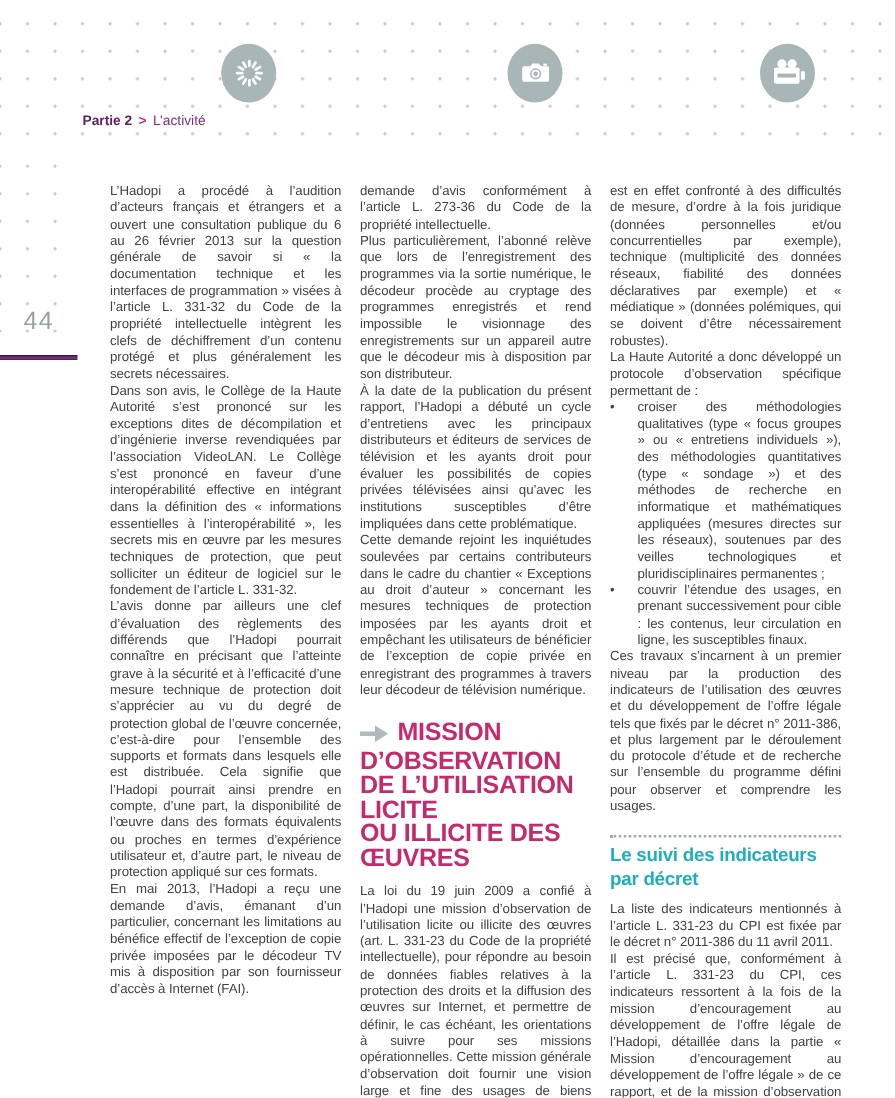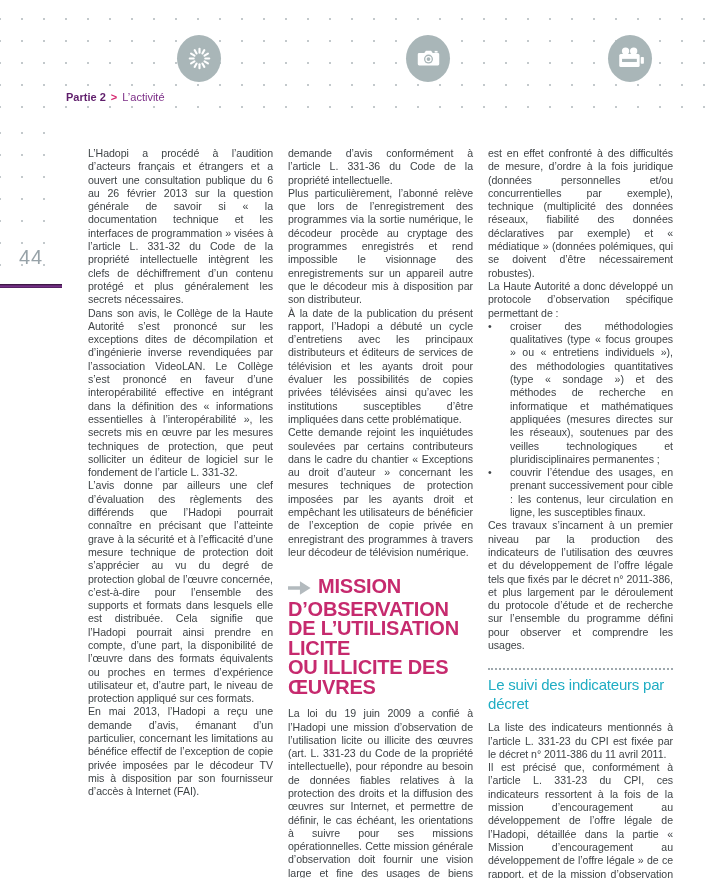--- a/index.html
+++ b/index.html
@@ -57,21 +57,21 @@
   }
 
   .bullet { display: flex; font-size: 10.6px; line-height: 13.3px; color: #3e4346; }
   .bullet .marker { flex: 0 0 9px; }
   .bullet .btext { flex: 1; text-align: justify; letter-spacing: -0.05px; margin-left: 13px; }
 
   .section-head {
     border-top: 2px dotted #9ea8ad;
     margin: 16px 0 8px 0; padding-top: 6px;
     color: #1fadc3; font-size: 15px; line-height: 18.5px;
-    font-weight: normal; letter-spacing: -0.2px;
+    font-weight: bold; letter-spacing: -0.2px;
   }
 
   .h-magenta {
     margin: 18px 0 10px 0;
     color: #c62a6e; font-size: 20px; line-height: 19.5px;
     font-weight: bold; letter-spacing: -0.2px;
   }
   .h-magenta .arrow { display: inline-block; vertical-align: -3px; margin-right: 7px; }
   .h-magenta .htext { white-space: pre-line; }
 </style>
@@ -135,21 +135,21 @@
 
     <div class="col">
       <p>L’Hadopi a procédé à l’audition d’acteurs français et étrangers et a ouvert une consultation publique du 6 au 26 février 2013 sur la question générale de savoir si « la documentation technique et les interfaces de programmation » visées à l’article L. 331-32 du Code de la propriété intellectuelle intègrent les clefs de déchiffrement d’un contenu protégé et plus généralement les secrets nécessaires.</p>
       <p>Dans son avis, le Collège de la Haute Autorité s’est prononcé sur les exceptions dites de décompilation et d’ingénierie inverse revendiquées par l’association VideoLAN. Le Collège s’est prononcé en faveur d’une interopérabilité effective en intégrant dans la définition des « informations essentielles à l’interopérabilité », les secrets mis en œuvre par les mesures techniques de protection, que peut solliciter un éditeur de logiciel sur le fondement de l’article L. 331-32.</p>
       <p>L’avis donne par ailleurs une clef d’évaluation des règlements des différends que l’Hadopi pourrait connaître en précisant que l’atteinte grave à la sécurité et à l’efficacité d’une mesure technique de protection doit s’apprécier au vu du degré de protection global de l’œuvre concernée, c’est-à-dire pour l’ensemble des supports et formats dans lesquels elle est distribuée. Cela signifie que l’Hadopi pourrait ainsi prendre en compte, d’une part, la disponibilité de l’œuvre dans des formats équivalents ou proches en termes d’expérience utilisateur et, d’autre part, le niveau de protection appliqué sur ces formats.</p>
       <p>En mai 2013, l’Hadopi a reçu une demande d’avis, émanant d’un particulier, concernant les limitations au bénéfice effectif de l’exception de copie privée imposées par le décodeur TV mis à disposition par son fournisseur d’accès à Internet (FAI).</p>
 
     </div>
 
     <div class="col">
-      <p>demande d’avis conformément à l’article L. 331-36 du Code de la propriété intellectuelle.</p>
+      <p>demande d’avis conformément à l’article L. 273-36 du Code de la propriété intellectuelle.</p>
       <p>Plus particulièrement, l’abonné relève que lors de l’enregistrement des programmes via la sortie numérique, le décodeur procède au cryptage des programmes enregistrés et rend impossible le visionnage des enregistrements sur un appareil autre que le décodeur mis à disposition par son distributeur.</p>
       <p>À la date de la publication du présent rapport, l’Hadopi a débuté un cycle d’entretiens avec les principaux distributeurs et éditeurs de services de télévision et les ayants droit pour évaluer les possibilités de copies privées télévisées ainsi qu’avec les institutions susceptibles d’être impliquées dans cette problématique.</p>
       <p>Cette demande rejoint les inquiétudes soulevées par certains contributeurs dans le cadre du chantier « Exceptions au droit d’auteur » concernant les mesures techniques de protection imposées par les ayants droit et empêchant les utilisateurs de bénéficier de l’exception de copie privée en enregistrant des programmes à travers leur décodeur de télévision numérique.</p>
       <h2 class="h-magenta">
         <span class="arrow">
           <svg width="23" height="16" viewBox="0 0 26 18" aria-hidden="true">
             <path fill="#b3babe" d="M0 7 h13.5 V1.5 L25.5 9 13.5 16.5 V11 H0 z"></path>
           </svg>
         </span><span class="htext">MISSION
 D’OBSERVATION

